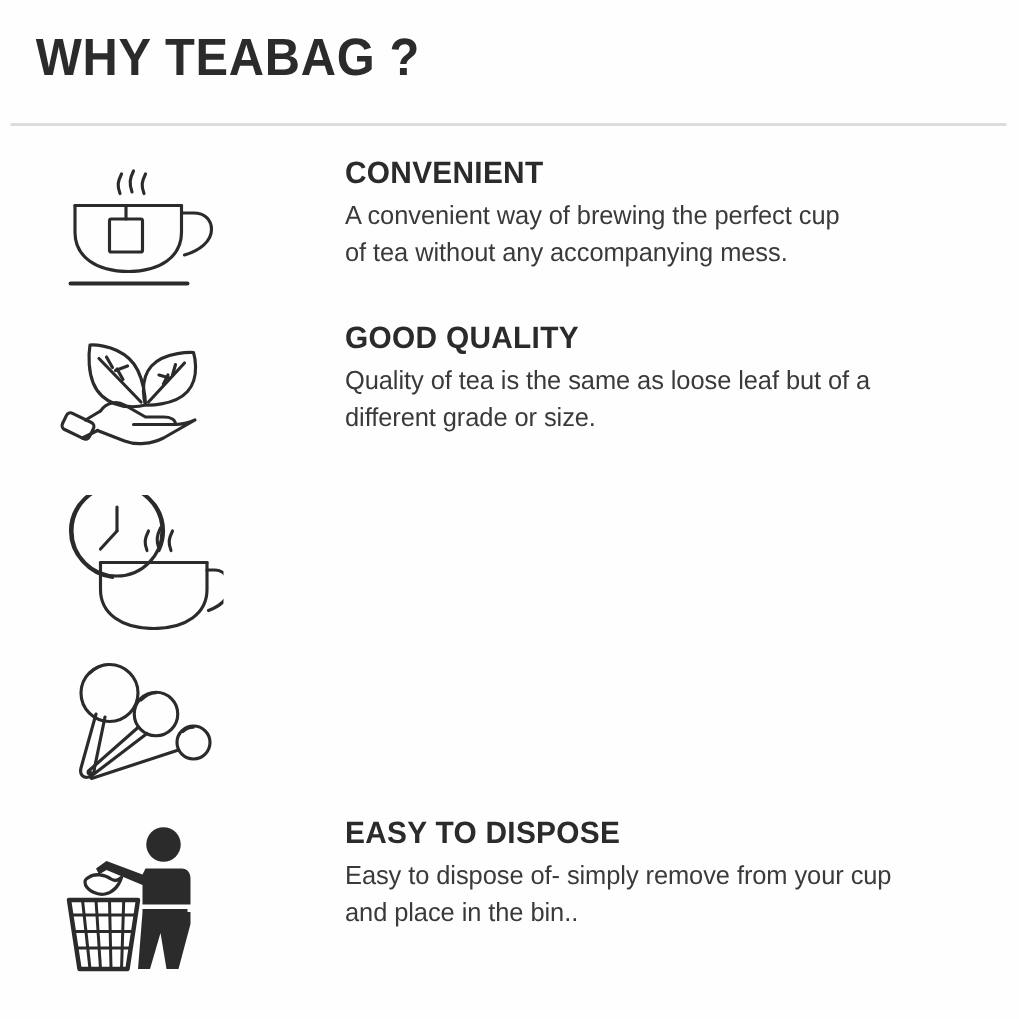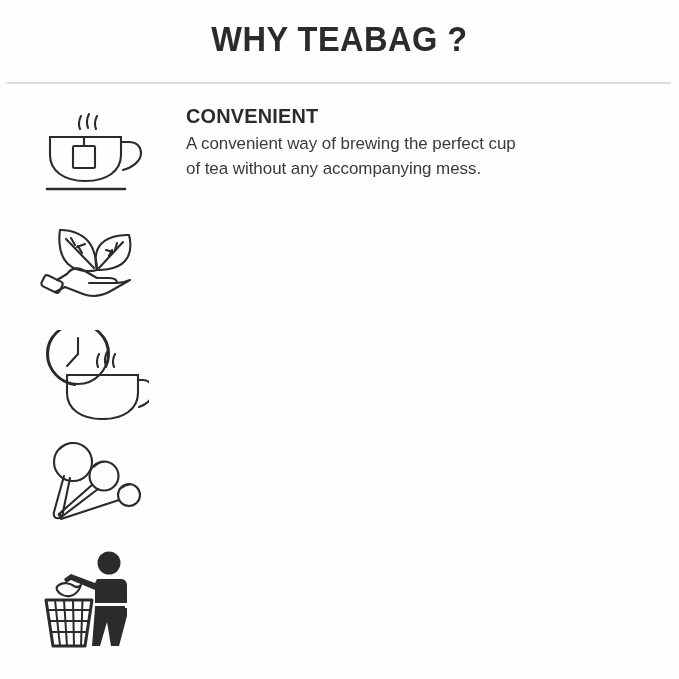--- a/index.html
+++ b/index.html
@@ -18,21 +18,20 @@
     width: 679px;
     height: 679px;
     background: #fefefe;
     box-sizing: border-box;
   }
 
   
   .title-area {
     width: 100%;
     padding-top: 20px;
-    text-align: center;
   }
   .poster-title {
     font-family: "Liberation Sans", sans-serif;
     font-weight: bold;
     font-size: 35px;
     letter-spacing: 0.5px;
     color: #2b2b2b;
     margin: 0;
     line-height: 1.1;
     transform: scaleX(0.93);
@@ -69,20 +68,21 @@
     padding-top: 6px;
     box-sizing: border-box;
   }
   .icon-cell svg {
     display: block;
   }
   .text-cell {
     flex: 1 1 auto;
     padding-right: 12px;
     box-sizing: border-box;
+    margin-left: 44px;
   }
   .row-heading {
     font-family: "Liberation Sans", sans-serif;
     font-weight: bold;
     font-size: 20.5px;
     color: #2b2b2b;
     letter-spacing: 0.2px;
     margin: 0 0 3px 0;
     line-height: 1.15;
     transform: scaleX(0.97);
@@ -164,20 +164,27 @@
           <path d="M72 36 L75 30"></path>
 
           <path d="M30 54 C34 48 41 47 46 50 L60 58 L72 58 C77 58 80 60 80 63 L52 63"></path>
           <path d="M80 63 C86 63 93 60 93 60 L72 72 C64 76 54 77 46 74 L28 67"></path>
 
           <path d="M28 67 L18 72"></path>
           <path d="M30 54 L20 60"></path>
           <rect x="5" y="58" width="20" height="12" rx="3" transform="rotate(26 15 64)"></rect>
         </svg>
       </div>
+      <div class="text-cell">
+        <div class="row-heading">GOOD QUALITY</div>
+        <div class="row-body">
+          <span class="line">Quality of tea is the same as loose leaf but of a</span>
+          <span class="line">different grade or size.</span>
+        </div>
+      </div>
     </div>
 
     <div class="row">
       <div class="icon-cell">
         <svg width="112" height="90" viewBox="0 0 112 90" fill="none" stroke="#2b2b2b" stroke-width="2.1" stroke-linecap="round" stroke-linejoin="round">
 
           <path d="M38 55 C22 53 10 39 10 24 C10 7 24 -6 41 -6 C58 -6 72 7 72 24 C72 29 71 33 69 37"></path>
           <circle cx="41" cy="24" r="30"></circle>
 
           <path d="M41 24 L41 8"></path>
@@ -244,16 +251,23 @@
             <path d="M45.5 50 L44 96"></path>
           </g>
 
           <g stroke="#2b2b2b" stroke-width="2">
             <path d="M10.5 60 L53.5 60"></path>
             <path d="M12 71 L52 71"></path>
             <path d="M13.5 82 L50 82"></path>
           </g>
         </svg>
       </div>
+      <div class="text-cell">
+        <div class="row-heading">EASY TO DISPOSE</div>
+        <div class="row-body">
+          <span class="line">Easy to dispose of- simply remove from your cup</span>
+          <span class="line">and place in the bin..</span>
+        </div>
+      </div>
     </div>
 
   </div>
 </div>
 
 </body></html>

